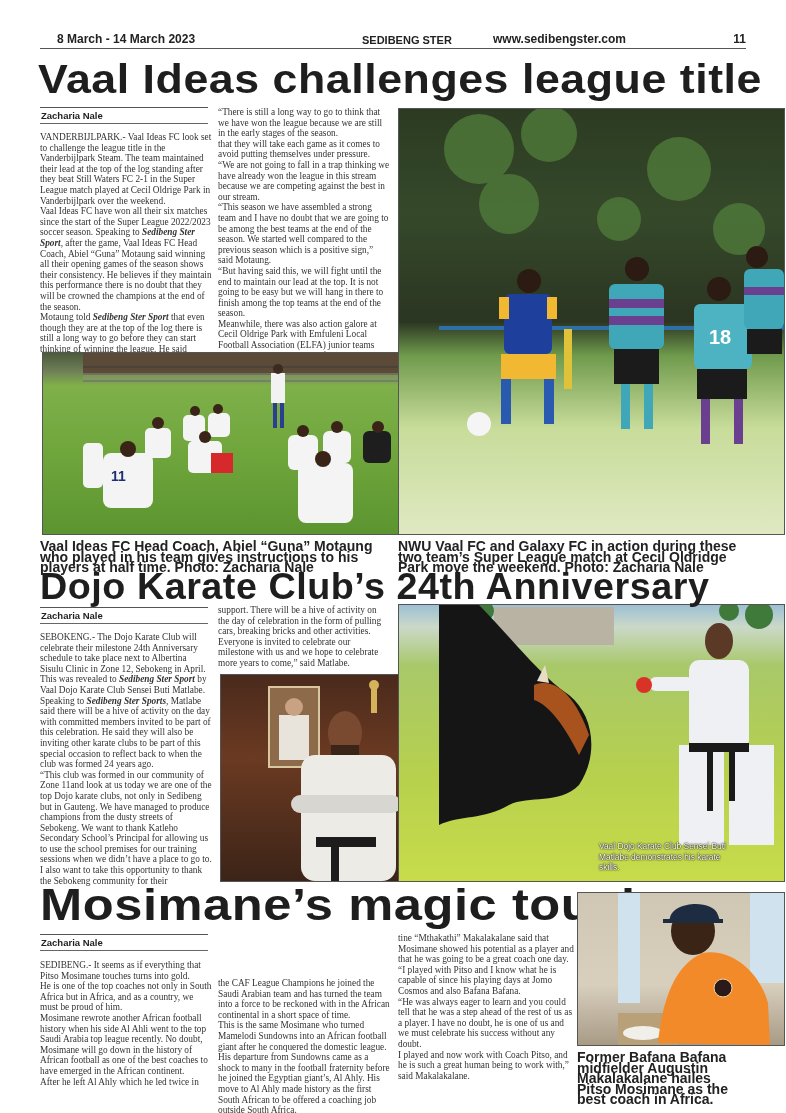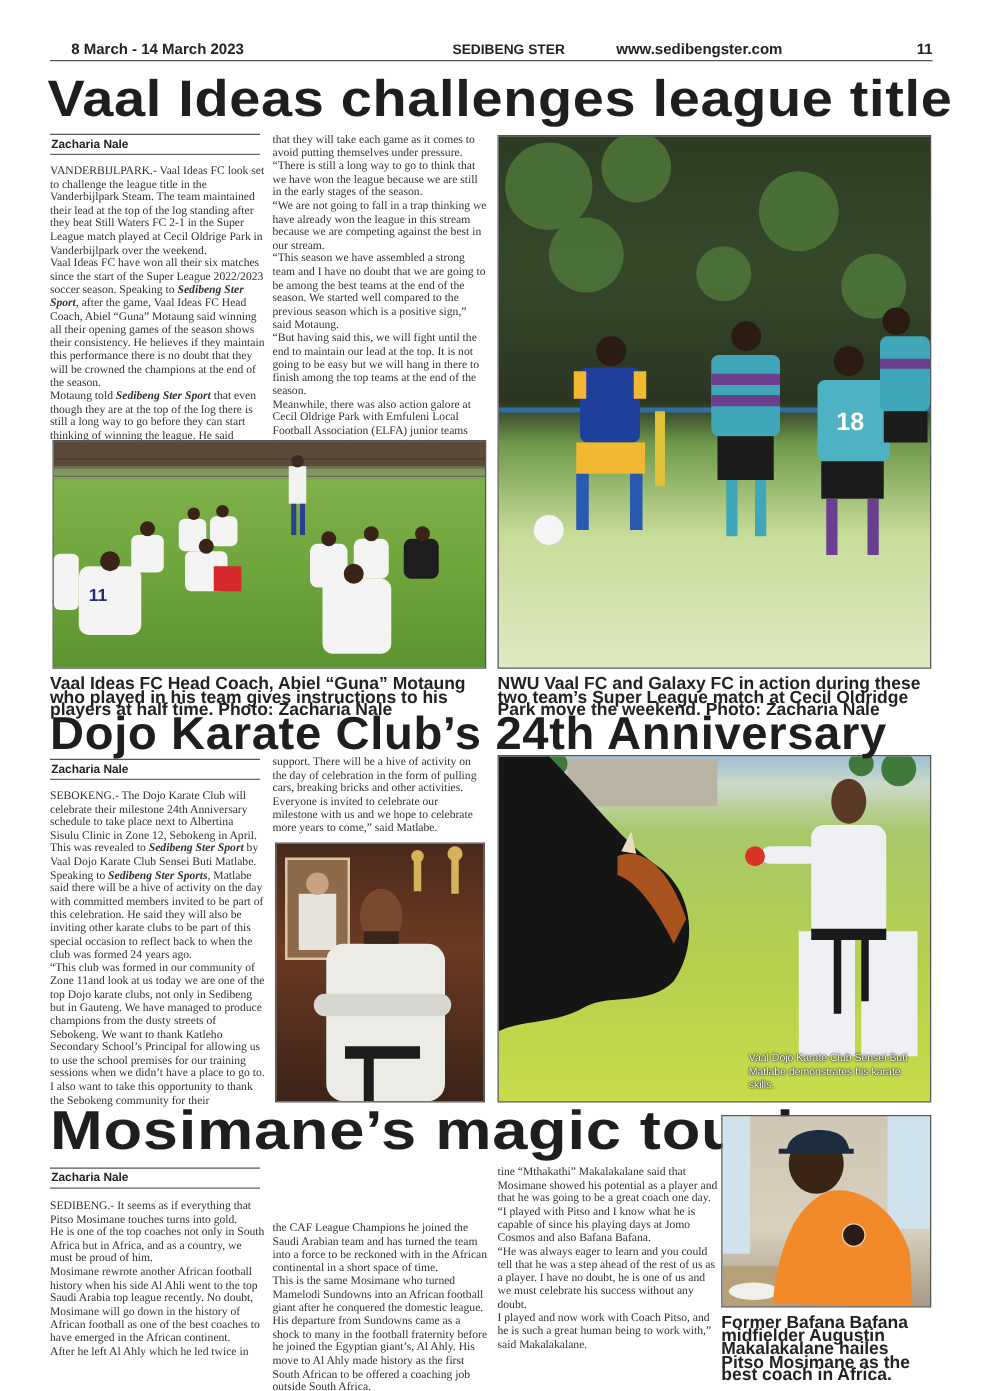--- a/index.html
+++ b/index.html
@@ -11,21 +11,21 @@
   .mh-web { position:absolute; left:453px; top:0; font-size:12px; }
   .mh-page { position:absolute; right:0; top:0; font-size:12px; }
   .headline { font-family:"Liberation Sans", sans-serif; font-weight:bold; color:#1e1e1e; letter-spacing:0.5px; white-space:nowrap; transform-origin:left top; }
   .h1 { left:38px; top:56px; font-size:41px; transform:scaleX(1.09); }
   .h2 { left:40px; top:566px; font-size:37px; transform:scaleX(1.02); z-index:3; }
   .h3 { left:40px; top:880px; font-size:44px; transform:scaleX(1.15); }
   .byline { font-family:"Liberation Sans", sans-serif; font-weight:bold; font-size:9.5px; color:#222; border-top:1.5px solid #555; border-bottom:1px solid #666; padding:2px 0 2px 1px; width:167px; }
   .col { font-size:9.3px; line-height:10.6px; color:#333; text-align:left; }
   .col p { margin:0; }
   .col em { font-weight:bold; font-style:italic; }
-  .photo { border:1px solid #555; overflow:hidden; }
+  .photo { border:1px solid #555; overflow:hidden;padding-left:40px; }
   .caption { font-family:"Liberation Sans", sans-serif; font-weight:bold; font-size:14px; line-height:10.5px; color:#222; }
   .overlay-cap { font-family:"Liberation Sans", sans-serif; font-weight:normal; font-size:8.4px; line-height:10.5px; color:#fff; text-shadow:0 0 2px #000, 0 0 1px #000; }
 </style>
 </head>
 <body>
 
 <div class="abs masthead">
   <span class="mh-date">8 March - 14 March 2023</span>
   <span class="mh-paper">SEDIBENG STER</span>
   <span class="mh-web">www.sedibengster.com</span>
@@ -36,22 +36,22 @@
 
 <div class="abs byline" style="left:40px; top:107px;">Zacharia Nale</div>
 
 <div class="abs col" style="left:40px; top:132px; width:172px;">
   <p><span>VANDERBIJLPARK.- Vaal Ideas FC look set to challenge the league title in the Vanderbijlpark Steam.  The team maintained their lead at the top of the log standing after they beat Still Waters FC 2-1 in the Super League match played at Cecil Oldrige Park in Vanderbijlpark over the weekend.</span></p>
   <p><span>Vaal Ideas FC have won all their six matches since the start of the Super League 2022/2023 soccer season. Speaking to </span><em>Sedibeng Ster Sport</em><span>, after the game, Vaal Ideas FC Head Coach, Abiel “Guna” Motaung said winning all their opening games of the season shows their consistency. He believes if they maintain this performance there is no doubt that they will be crowned the champions at the end of the season.</span></p>
   <p><span>Motaung told </span><em>Sedibeng Ster Sport</em><span> that even though they are at the top of the log there is still a long way to go before they can start thinking of winning the league. He said</span></p>
 </div>
 
 <div class="abs col" style="left:218px; top:107px; width:172px;">
+  <p>“There is still a long way to go to think that we have won the league because we are still in the early stages of the season.</p>
   <p>that they will take each game as it comes to avoid putting themselves under pressure.</p>
-  <p>“There is still a long way to go to think that we have won the league because we are still in the early stages of the season.</p>
   <p>“We are not going to fall in a trap thinking we have already won the league in this stream because we are competing against the best in our stream.</p>
   <p>“This season we have assembled a strong team and I have no doubt that we are going to be among the best teams at the end of the season. We started well compared to the previous season which is a positive sign,” said Motaung.</p>
   <p>“But having said this, we will fight until the end to maintain our lead at the top. It is not going to be easy but we will hang in there to finish among the top teams at the end of the season.</p>
   <p>Meanwhile, there was also action galore at Cecil Oldrige Park with Emfuleni Local Football Association (ELFA) junior teams playing preparations games for the league.</p>
 </div>
 
 <div class="abs photo" style="left:42px; top:352px; width:345px; height:181px; background:linear-gradient(180deg,#4b5a3a 0%,#6f7f58 10%,#7fb04a 18%,#6fa63c 55%,#5c9430 100%);">
   <svg width="345" height="181" viewBox="0 0 345 181">
     <rect x="0" y="0" width="345" height="22" fill="#5b4a38"></rect>
     <g stroke="#3c3c3c" stroke-width="1">

